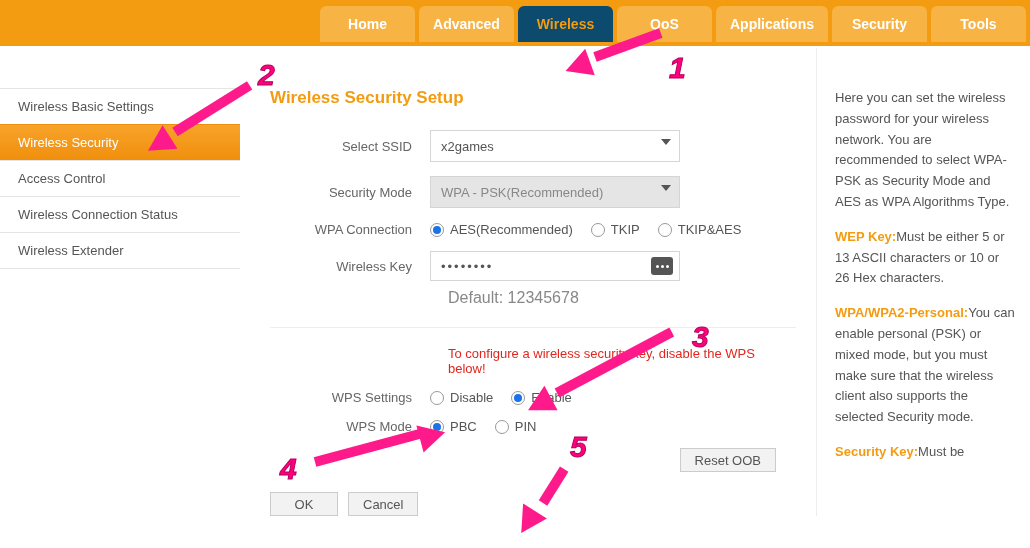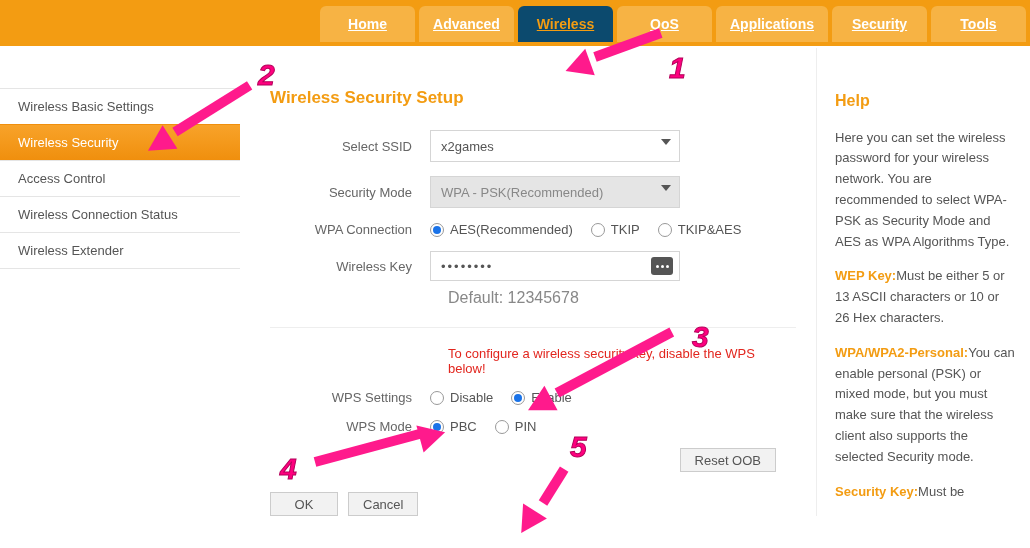--- a/index.html
+++ b/index.html
@@ -26,21 +26,20 @@
     margin-right: 4px;
     background: #f7b344;
     border-radius: 6px 6px 0 0;
     display: flex;
     align-items: center;
     justify-content: center;
     color: #fff;
     font-weight: bold;
     font-size: 14px;
     cursor: pointer;
-    text-decoration: underline;
   }
   .tabbar .tab.active {
     background: #0c4a6e;
     color: #f39c12;
   }
   .tabbar::after {
     content: "";
     position: absolute;
     left: 0; right: 0; bottom: -4px;
     height: 4px;
@@ -321,21 +320,20 @@
       <span class="btn wide">Reset OOB</span>
     </div>
 
     <div class="btnrow">
       <span class="btn">OK</span>
       <span class="btn">Cancel</span>
     </div>
   </div>
 
   <div class="help">
-    <h3>Help</h3>
     <p>Here you can set the wireless password for your wireless network. You are recommended to select WPA-PSK as Security Mode and AES as WPA Algorithms Type.</p>
     <p><span class="hk">WEP Key:</span><span>Must be either 5 or 13 ASCII characters or 10 or 26 Hex characters.</span></p>
     <p><span class="hk">WPA/WPA2-Personal:</span><span>You can enable personal (PSK) or mixed mode, but you must make sure that the wireless client also supports the selected Security mode.</span></p>
     <p><span class="hk">Security Key:</span><span>Must be</span></p>
   </div>
 </div>
 
 <div class="num" style="left:669px; top:51px;">1</div>
 <div class="shaft" style="left:595px; top:52px; width:70px; transform: rotate(-20deg);"></div>
 <div class="head" style="left:590px; top:48px; transform: rotate(160deg);"></div>

